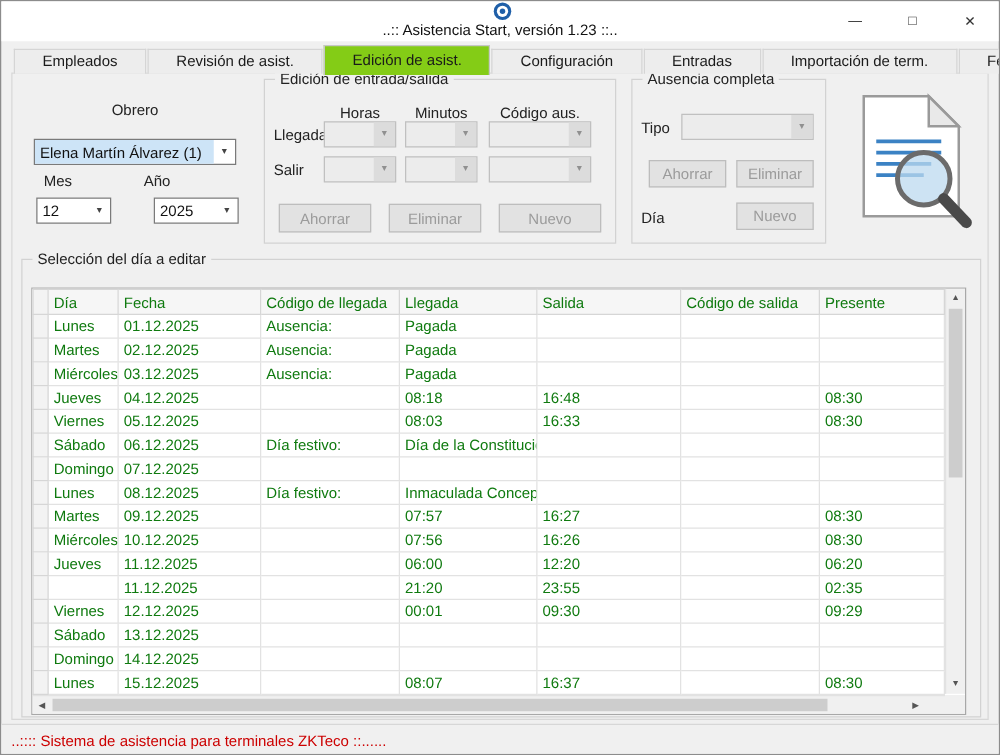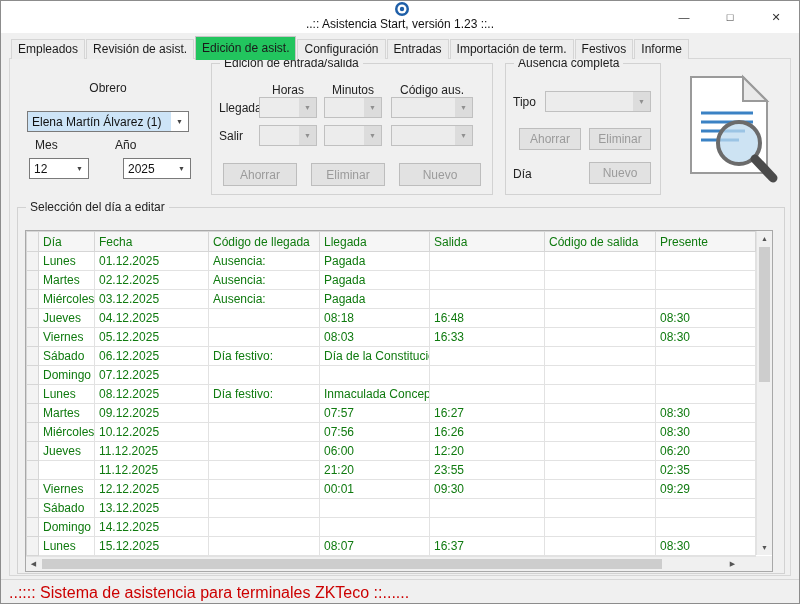--- a/index.html
+++ b/index.html
@@ -5,22 +5,22 @@
   html,body{margin:0;padding:0;background:#cfcfcf;font-family:"Liberation Sans",sans-serif;}
   .window{position:relative;width:800px;height:604px;background:#f0f0f0;border:1px solid #8c8c8c;box-sizing:border-box;overflow:hidden;}
   
   .titlebar{position:absolute;left:0;top:0;width:100%;height:32px;background:#ffffff;display:flex;align-items:center;flex-direction:column;}
   .app-icon{width:16px;height:16px;margin:0 6px 0 10px;flex:0 0 auto;}
   .title-text{font-size:12px;color:#111;white-space:nowrap;}
   .win-controls{position:absolute;right:0;top:0;height:32px;display:flex;}
   .win-btn{width:46px;height:32px;display:flex;align-items:center;justify-content:center;font-size:11px;color:#333;}
   
   .tabstrip{position:absolute;left:10px;top:35px;height:23px;display:flex;align-items:flex-end;z-index:3;}
-  .tab{height:19px;line-height:19px;padding:0 6px;font-size:12px;background:#ededed;border:1px solid #d5d5d5;border-bottom:none;margin-right:1px;color:#1a1a1a;white-space:nowrap;}
-  .tab.active{background:#22c55e;height:23px;line-height:22px;border:1px solid #c6c6c6;border-bottom:none;position:relative;top:1px;}
+  .tab{height:19px;line-height:19px;padding:0 22px;font-size:12px;background:#ededed;border:1px solid #d5d5d5;border-bottom:none;margin-right:1px;color:#1a1a1a;white-space:nowrap;}
+  .tab.active{background:#84cc16;height:23px;line-height:22px;border:1px solid #c6c6c6;border-bottom:none;position:relative;top:1px;}
   
   .panel{position:absolute;left:8px;top:57px;width:782px;height:518px;border:1px solid #d7d7d7;background:#f0f0f0;box-sizing:border-box;}
   
   .group{position:absolute;border:1px solid #d2d2d2;box-sizing:border-box;}
   .group-title{position:absolute;top:-8px;left:8px;background:#f0f0f0;padding:0 4px;font-size:12px;color:#222;white-space:nowrap;}
   .lbl{position:absolute;font-size:12px;color:#222;white-space:nowrap;}
   
   .combo{position:absolute;height:21px;background:#fff;border:1px solid #7a7a7a;box-sizing:border-box;display:flex;align-items:stretch;font-size:12px;color:#111;}
   .combo-sel{flex:1;display:flex;align-items:center;padding:0 4px;overflow:hidden;white-space:nowrap;}
   .combo.focused .combo-sel{background:#cde4f7;}
@@ -40,21 +40,21 @@
   .vscroll .sb-arrow{height:15px;display:flex;align-items:center;justify-content:center;font-size:7px;color:#555;}
   .vscroll .sb-arrow.down{position:absolute;bottom:0;left:0;right:0;}
   .vscroll .sb-thumb{position:absolute;left:2px;right:2px;top:16px;height:135px;background:#cdcdcd;}
   .hscroll{position:absolute;left:0;bottom:0;width:730px;height:15px;background:#f0f0f0;border-top:1px solid #e2e2e2;box-sizing:border-box;}
   .hscroll .sb-arrow{position:absolute;top:0;width:15px;height:14px;display:flex;align-items:center;justify-content:center;font-size:7px;color:#555;}
   .hscroll .sb-arrow.right{right:16px;}
   .hscroll .sb-thumb{position:absolute;top:2px;height:10px;left:16px;width:620px;background:#cdcdcd;}
   .sb-corner{position:absolute;right:0;bottom:0;width:16px;height:15px;background:#f0f0f0;}
   
   .statusbar{position:absolute;left:0;top:578px;width:100%;height:25px;background:#f0f0f0;border-top:1px solid #d7d7d7;display:flex;align-items:center;}
-  .status-text{margin-left:8px;font-size:16px;color:var(--status-red,#cc0000);white-space:nowrap;}
+  .status-text{margin-left:8px;font-size:12px;color:var(--status-red,#cc0000);white-space:nowrap;}
   .doc-icon{position:absolute;}
 </style>
 </head>
 <body>
 
 <div class="window">
 
   <div class="titlebar">
     <span class="app-icon">
       <svg width="16" height="16" viewBox="0 0 16 16">

